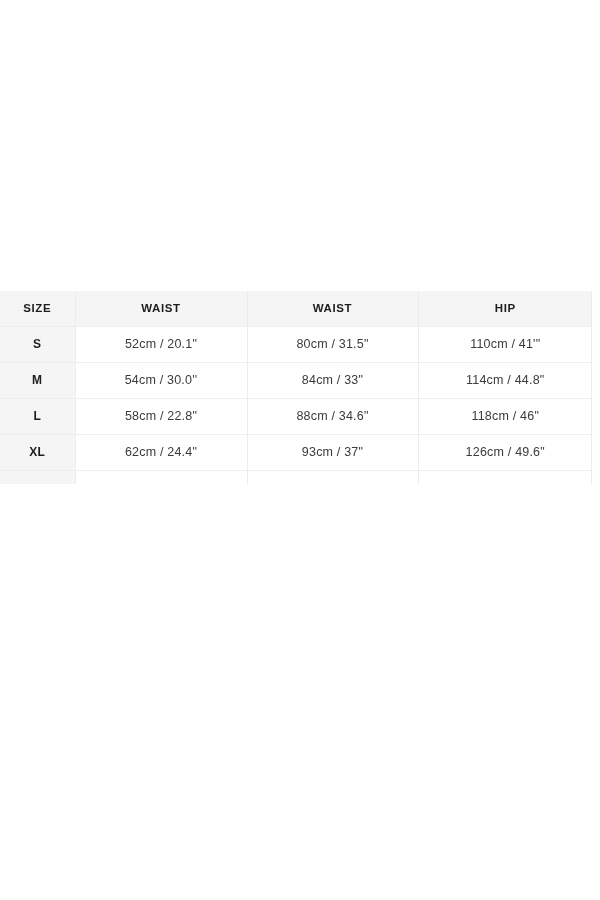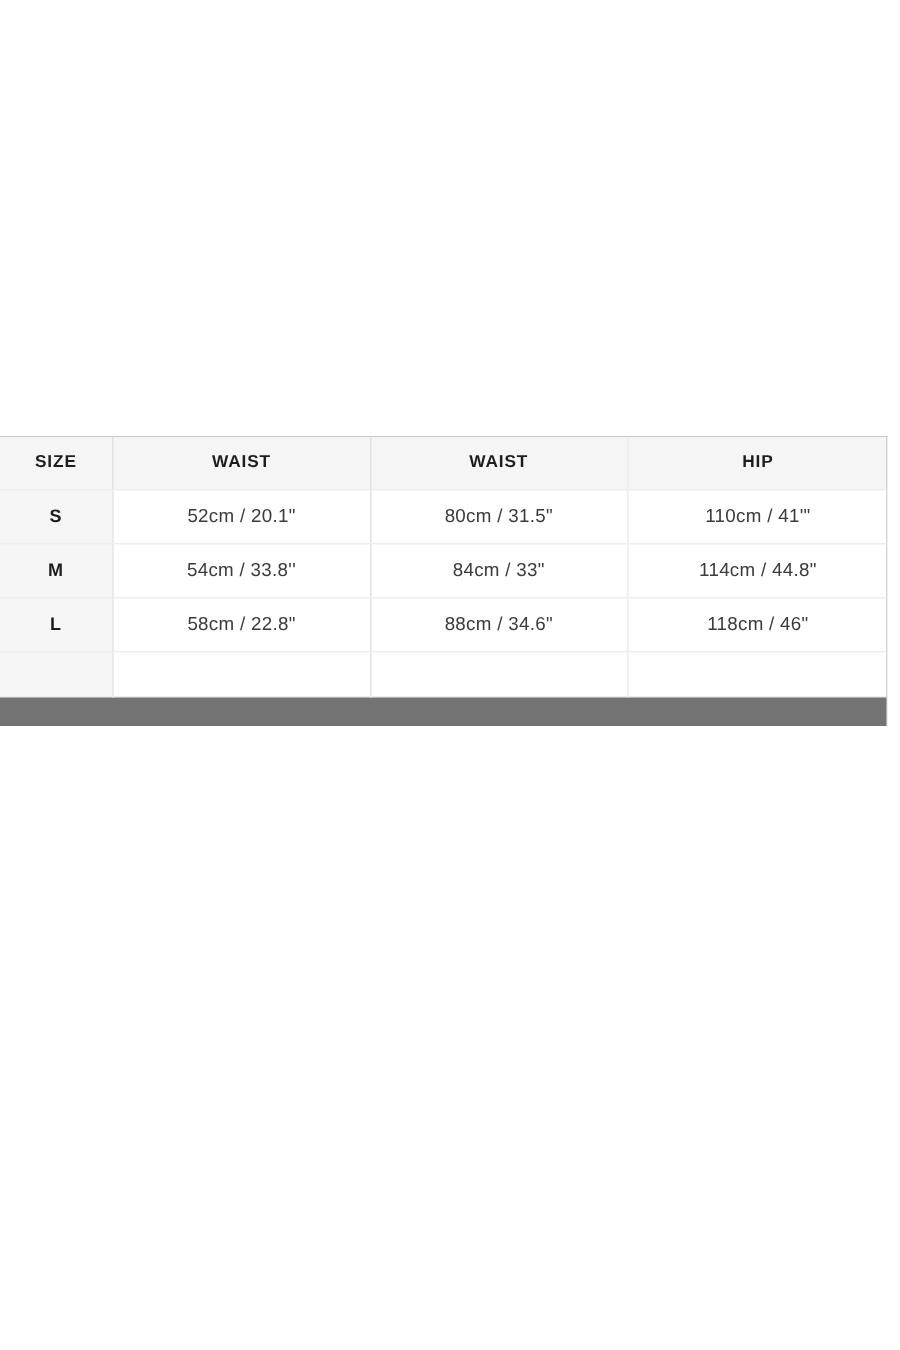--- a/index.html
+++ b/index.html
@@ -112,29 +112,35 @@
     </thead>
     <tbody>
       <tr>
         <td class="size-cell">S</td>
         <td class="val-cell">52cm / 20.1"</td>
         <td class="val-cell">80cm / 31.5"</td>
         <td class="val-cell">110cm / 41'"</td>
       </tr>
       <tr>
         <td class="size-cell">M</td>
-        <td class="val-cell">54cm / 33.8''</td>
+        <td class="val-cell">54cm / 30.0''</td>
         <td class="val-cell">84cm / 33"</td>
         <td class="val-cell">114cm / 44.8"</td>
       </tr>
       <tr>
         <td class="size-cell">L</td>
         <td class="val-cell">58cm / 22.8"</td>
         <td class="val-cell">88cm / 34.6"</td>
         <td class="val-cell">118cm / 46"</td>
+      </tr>
+      <tr>
+        <td class="size-cell">XL</td>
+        <td class="val-cell">62cm / 24.4"</td>
+        <td class="val-cell">93cm / 37"</td>
+        <td class="val-cell">126cm / 49.6"</td>
       </tr>
       <tr class="blank-row">
         <td class="size-cell"></td>
         <td class="val-cell"></td>
         <td class="val-cell"></td>
         <td class="val-cell"></td>
       </tr>
     </tbody>
   </table>
 </div>

